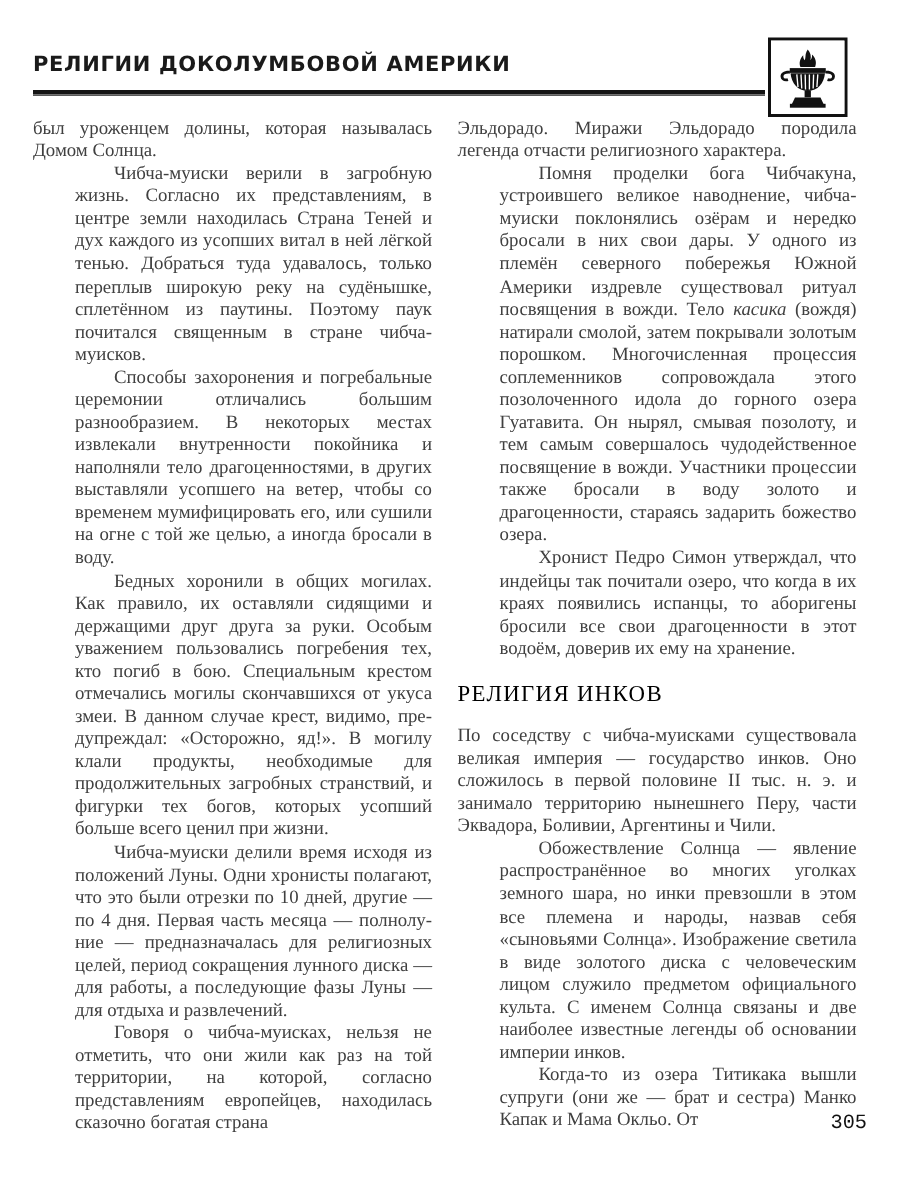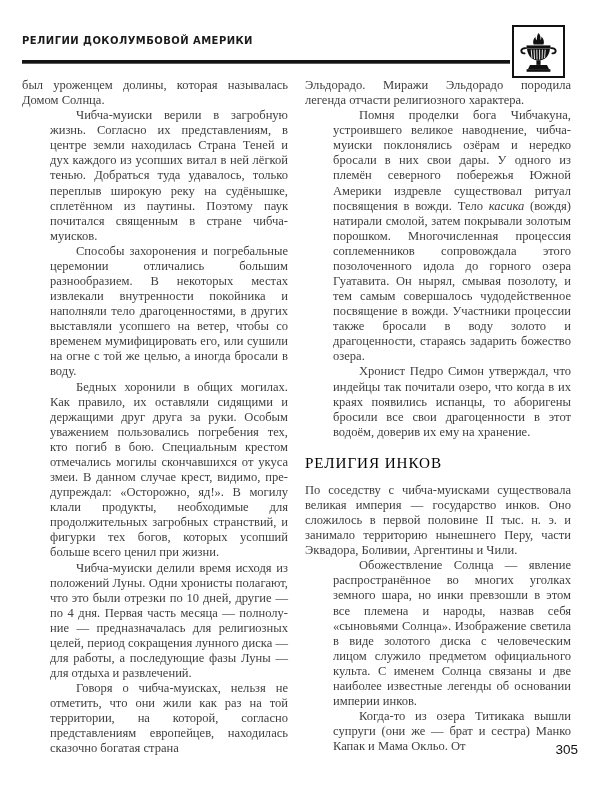--- a/index.html
+++ b/index.html
@@ -29,21 +29,21 @@
     left: 22px;
     top: 30px;
     width: 556px;
     height: 52px;
   }
   .header-title {
     position: absolute;
     left: 0;
     top: 5px;
     font-family: "DejaVu Sans", "Liberation Sans", sans-serif;
-    font-size: 10px;
+    font-size: 14px;
     letter-spacing: 0.45px;
     font-weight: 600;
     color: #1a1a1a;
     white-space: nowrap;
   }
   .header-rule {
     position: absolute;
     left: 0;
     top: 30px;
     width: 488px;
@@ -113,21 +113,21 @@
 
   em.term { font-style: italic; }
 
   
   .folio {
     position: absolute;
     right: 22px;
     bottom: 28px;
     font-size: 13.5px;
     color: #111111;
-    font-family: Liberation Sans, sans-serif;
+    font-family: Liberation Mono, monospace;
     text-align: right;
   }
 </style>
 </head>
 <body>
 
 <div class="page">
 
   <div class="header">
     <div class="header-title">РЕЛИГИИ ДОКОЛУМБОВОЙ АМЕРИКИ</div>

